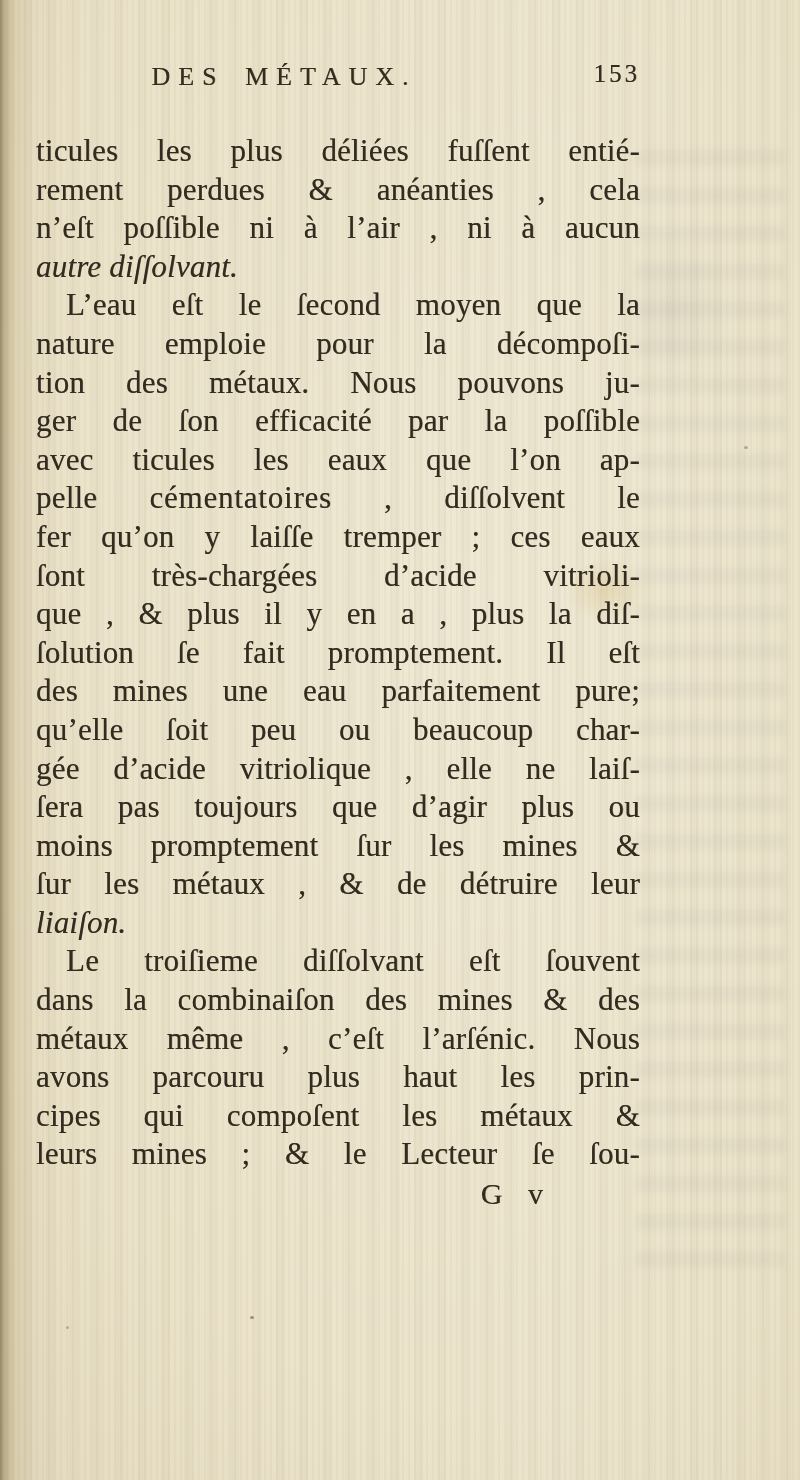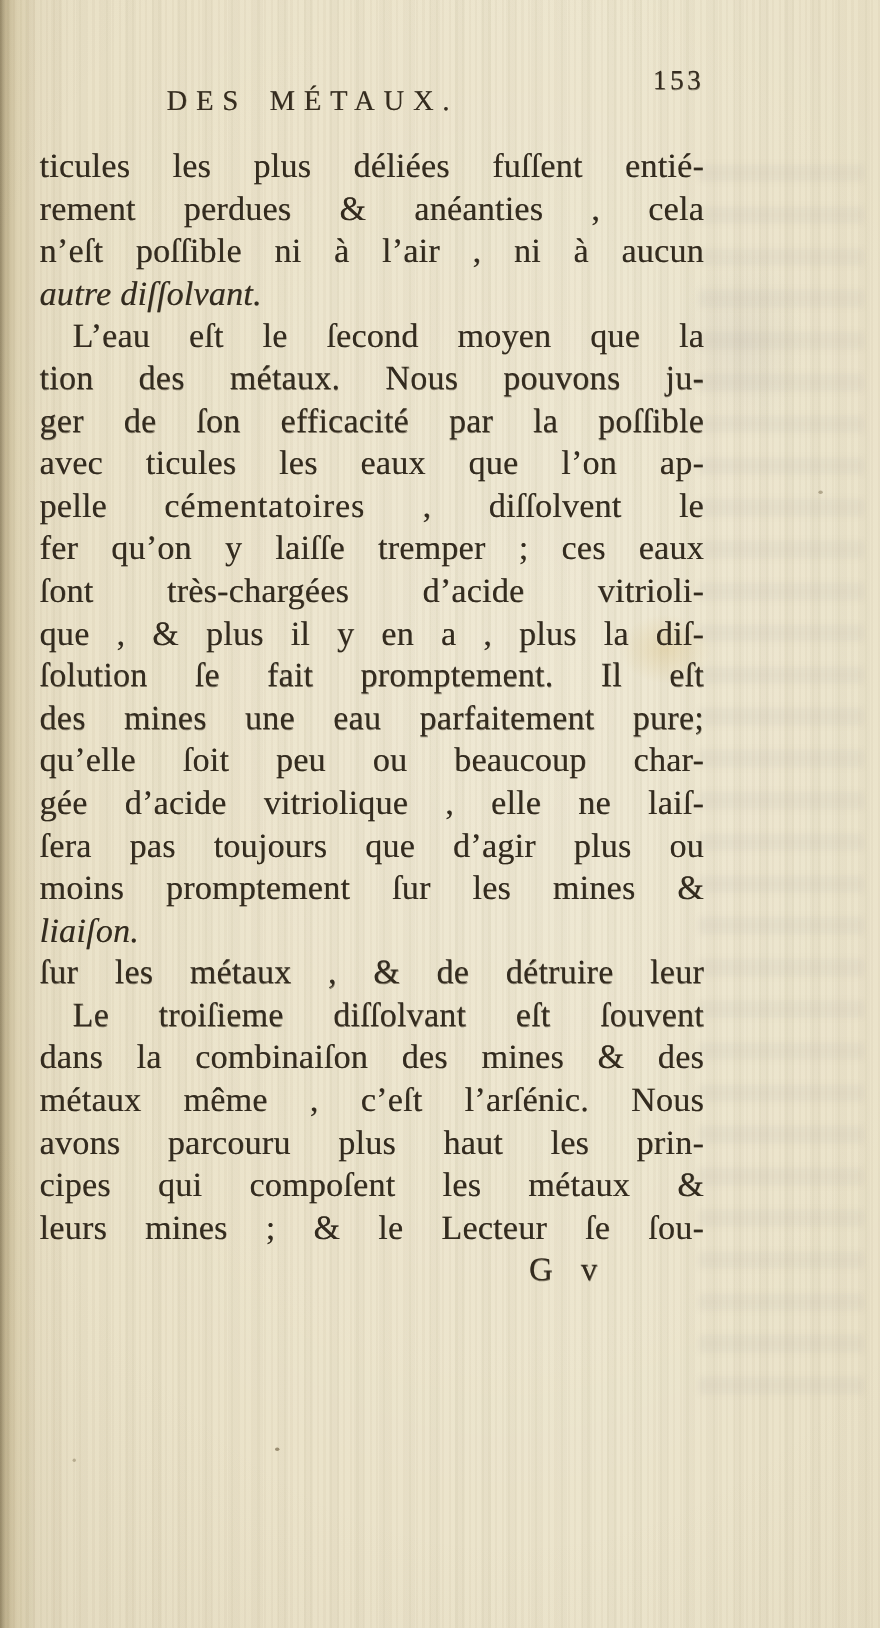--- a/index.html
+++ b/index.html
@@ -49,21 +49,20 @@
 
   .header {
     position: absolute; left: 38px; top: 58px; width: 602px; height: 46px;
     color: #352c1f;
   }
   .title {
     position: absolute; left: 0; right: 110px; top: 4px;
     text-align: center;
     font-size: 26px; letter-spacing: 8px; word-spacing: 6px;
     text-shadow: 0.4px 0.4px 0.5px rgba(50,40,25,0.5);
-    margin-top: 15px;
   }
   .pagenum {
     position: absolute; right: 0; top: 2px;
     font-size: 25px; letter-spacing: 3px;
     text-shadow: 0.4px 0.4px 0.6px rgba(50,40,25,0.55);
     text-align: right;
   }
   .text-block {
     position: absolute; left: 36px; top: 132px; width: 604px;
     font-size: 31px; line-height: 38.6px;
@@ -104,35 +103,36 @@
     <div class="title">DES MÉTAUX.</div>
     <div class="pagenum">153</div>
   </div>
 
   <div class="text-block">
     <div class="line">ticules les plus déliées fuſſent entié-</div>
     <div class="line">rement perdues &amp; anéanties , cela</div>
     <div class="line">n’eſt poſſible ni à l’air , ni à aucun</div>
     <div class="line short">autre diſſolvant.</div>
     <div class="line indent">L’eau eſt le ſecond moyen que la</div>
+    <div class="line">nature emploie pour la décompoſi-</div>
     <div class="line">tion des métaux. Nous pouvons ju-</div>
     <div class="line">ger de ſon efficacité par la poſſible</div>
     <div class="line">avec ticules les eaux que l’on ap-</div>
     <div class="line"><span>pelle </span><span class="it">cémentatoires</span><span> , diſſolvent le</span></div>
     <div class="line">fer qu’on y laiſſe tremper ; ces eaux</div>
     <div class="line">ſont très-chargées d’acide vitrioli-</div>
     <div class="line">que , &amp; plus il y en a , plus la diſ-</div>
     <div class="line">ſolution ſe fait promptement. Il eſt</div>
     <div class="line">des mines une eau parfaitement pure;</div>
     <div class="line">qu’elle ſoit peu ou beaucoup char-</div>
     <div class="line">gée d’acide vitriolique , elle ne laiſ-</div>
     <div class="line">ſera pas toujours que d’agir plus ou</div>
     <div class="line">moins promptement ſur les mines &amp;</div>
+    <div class="line">ſur les métaux , &amp; de détruire leur</div>
     <div class="line short">liaiſon.</div>
-    <div class="line">ſur les métaux , &amp; de détruire leur</div>
     <div class="line indent">Le troiſieme diſſolvant eſt ſouvent</div>
     <div class="line">dans la combinaiſon des mines &amp; des</div>
     <div class="line">métaux même , c’eſt l’arſénic. Nous</div>
     <div class="line">avons parcouru plus haut les prin-</div>
     <div class="line">cipes qui compoſent les métaux &amp;</div>
     <div class="line">leurs mines ; &amp; le Lecteur ſe ſou-</div>
     <div class="sigline">G v</div>
   </div>
 </div>
 

